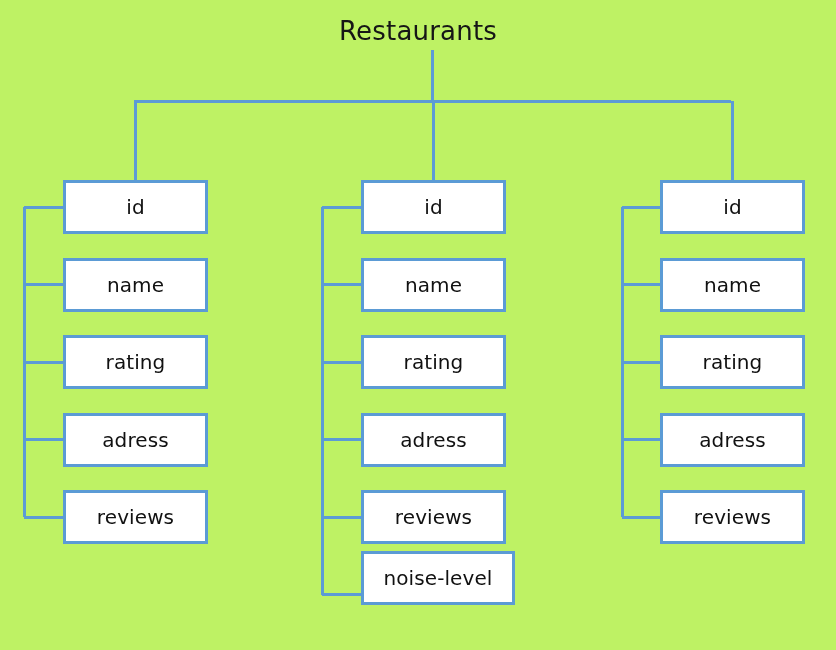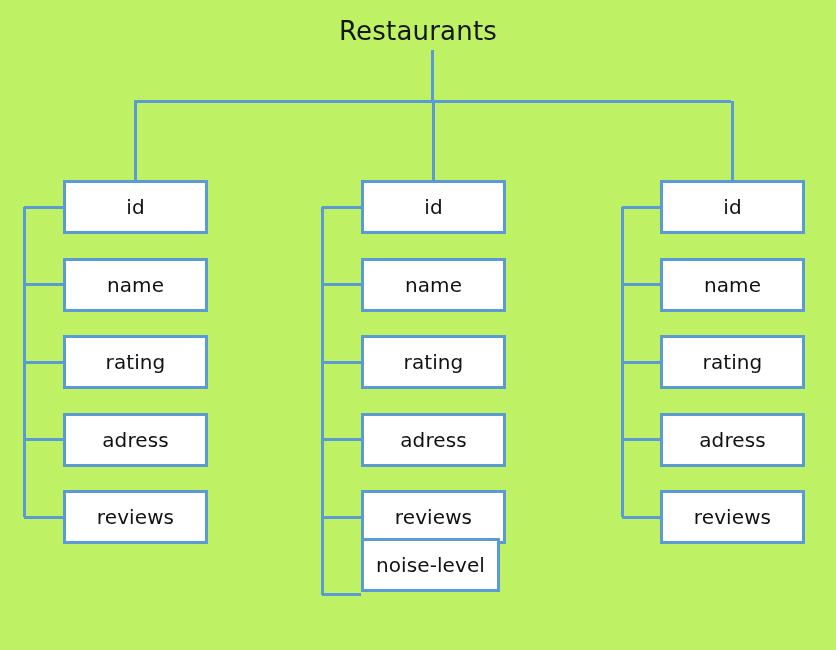--- a/index.html
+++ b/index.html
@@ -116,21 +116,21 @@
       </div>
       <div class="node-box" style="left: 361px; top: 335px; width: 145px; height: 54px;">
         <span class="node-label">rating</span>
       </div>
       <div class="node-box" style="left: 361px; top: 412.5px; width: 145px; height: 54px;">
         <span class="node-label">adress</span>
       </div>
       <div class="node-box" style="left: 361px; top: 490px; width: 145px; height: 54px;">
         <span class="node-label">reviews</span>
       </div>
-      <div class="node-box" style="left: 361px; top: 538px; width: 139px; height: 54px;">
+      <div class="node-box" style="left: 361px; top: 551px; width: 154px; height: 54px;">
         <span class="node-label">noise-level</span>
       </div>
       <div class="node-box" style="left: 660px; top: 180px; width: 145px; height: 54px;">
         <span class="node-label">id</span>
       </div>
       <div class="node-box" style="left: 660px; top: 257.5px; width: 145px; height: 54px;">
         <span class="node-label">name</span>
       </div>
       <div class="node-box" style="left: 660px; top: 335px; width: 145px; height: 54px;">
         <span class="node-label">rating</span>

